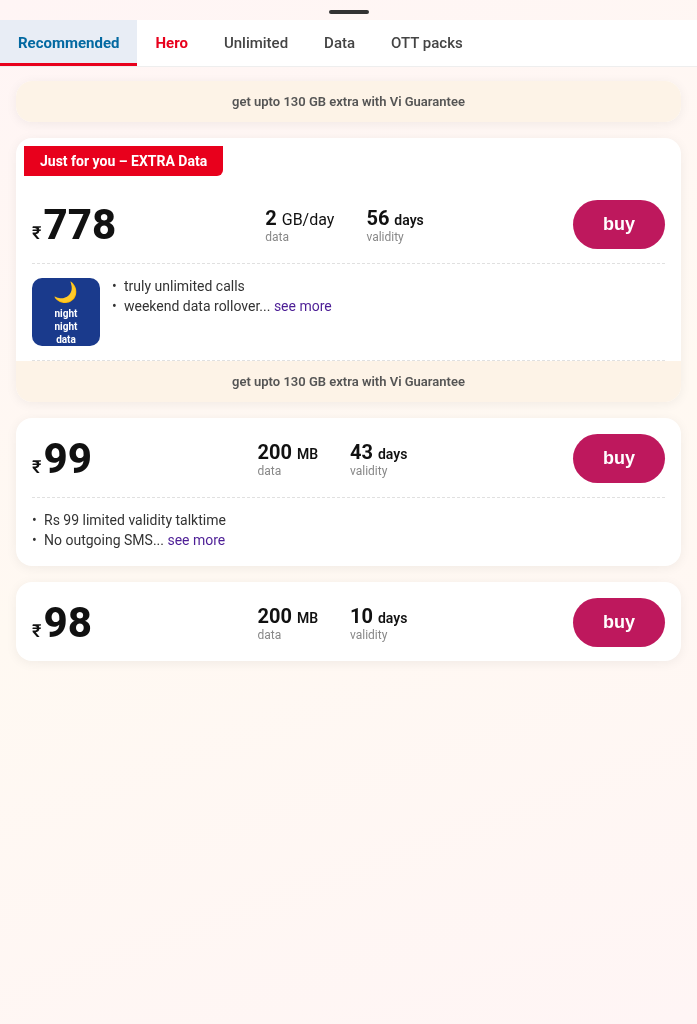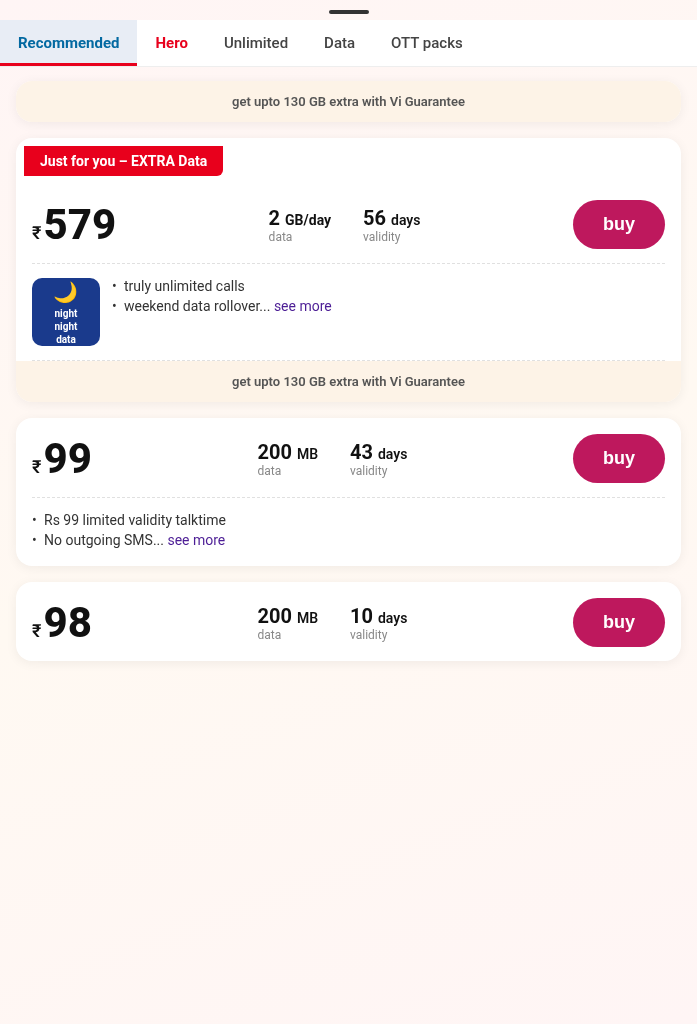--- a/index.html
+++ b/index.html
@@ -262,26 +262,26 @@
   </div>
 
   <div class="plan-card">
     <div class="banner-strip">
       <span>Just for you – EXTRA Data</span>
     </div>
     <div class="plan-main">
       <div class="plan-top-row">
         <div class="price-block">
           <span class="rupee-symbol">₹</span>
-          <span class="price-value">579</span>
+          <span class="price-value">778</span>
         </div>
         <div class="plan-details">
           <div class="detail-block">
             <span class="detail-value">
-              <span>2</span> <span style="font-size:14px;font-weight:700;">GB/day</span>
+              <span>2</span> <span style="font-size:16px;font-weight:400;">GB/day</span>
             </span>
             <span class="detail-label">data</span>
           </div>
           <div class="detail-block">
             <span class="detail-value">
               <span>56</span> <span style="font-size:14px;font-weight:600;">days</span>
             </span>
             <span class="detail-label">validity</span>
           </div>
         </div>

